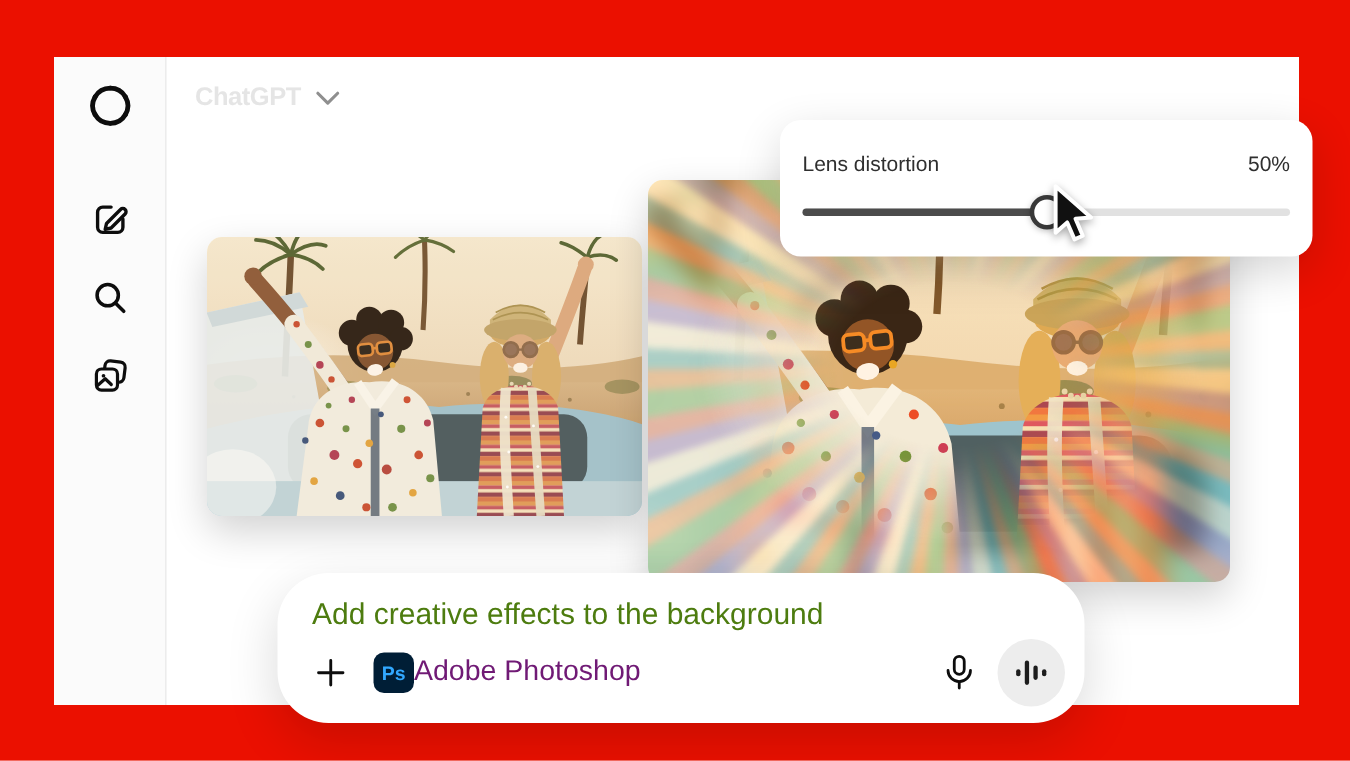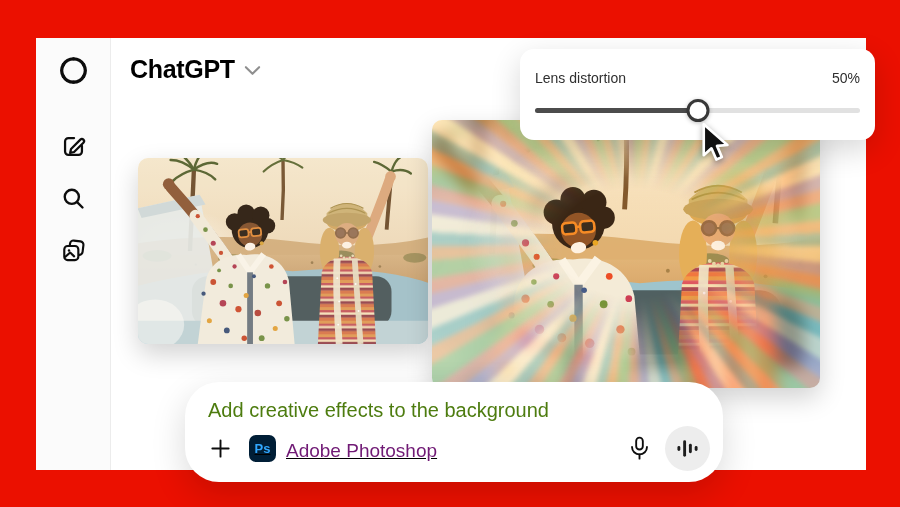--- a/index.html
+++ b/index.html
@@ -4,21 +4,21 @@
 <style>
   html,body{margin:0;padding:0;}
   body{font-family:"Liberation Sans","DejaVu Sans",sans-serif;background:#EB1000;}
   .stage{position:relative;width:900px;height:507px;background:#EB1000;overflow:hidden;}
 
   
   .window{position:absolute;left:36px;top:38px;width:830px;height:432px;background:#ffffff;}
   .sidebar{position:absolute;left:36px;top:38px;width:74px;height:432px;background:#fbfbfb;border-right:1px solid #ececec;z-index:2;}
   .side-icon{position:absolute;left:50%;transform:translateX(-50%);width:30px;height:30px;display:flex;align-items:center;justify-content:center;cursor:pointer;}
   .title-row{position:absolute;left:130px;top:55px;display:flex;align-items:center;gap:9px;z-index:2;cursor:pointer;}
-  .title-row .t{font-size:25px;font-weight:600;color:#000000;letter-spacing:-0.3px;}
+  .title-row .t{font-size:17px;font-weight:600;color:#e5e5e5;letter-spacing:-0.3px;}
 
   
   .photo{position:absolute;border-radius:10px;overflow:hidden;box-shadow:0 10px 26px rgba(0,0,0,.18);z-index:3;}
   .photo.original{left:138px;top:158px;width:290px;height:186px;}
   .photo.distorted{left:432px;top:120px;width:388px;height:268px;}
   .art{position:absolute;inset:0;width:100%;height:100%;display:block;}
   .distorted .art.blur{filter:blur(7px) saturate(1.75) contrast(1.06);transform:scale(1.14);}
   .distorted .art.sharp{filter:saturate(1.3);
     -webkit-mask-image:radial-gradient(ellipse 58% 58% at 52% 46%, #000 42%, transparent 78%);
     mask-image:radial-gradient(ellipse 58% 58% at 52% 46%, #000 42%, transparent 78%);}
@@ -26,38 +26,38 @@
     background:repeating-conic-gradient(from 0deg at 52% 46%,
       rgba(122,179,106,.50) 0deg 5deg, rgba(224,154,90,.50) 5deg 9deg,
       rgba(90,167,160,.45) 9deg 13deg, rgba(246,228,190,.40) 13deg 18deg,
       rgba(150,118,176,.42) 18deg 22deg, rgba(215,110,80,.42) 22deg 26deg);
     filter:blur(2.5px);
     -webkit-mask-image:radial-gradient(ellipse 60% 60% at 52% 46%, transparent 32%, #000 70%);
     mask-image:radial-gradient(ellipse 60% 60% at 52% 46%, transparent 32%, #000 70%);
     pointer-events:none;}
 
   
-  .panel{position:absolute;left:520px;top:49px;width:355px;height:91px;background:#fff;border-radius:14px;
+  .panel{position:absolute;left:520px;top:80px;width:355px;height:91px;background:#fff;border-radius:14px;
     box-shadow:0 10px 30px rgba(0,0,0,.16);z-index:10;}
   .panel-row{display:flex;justify-content:space-between;align-items:baseline;padding:21px 15px 0 15px;font-size:14px;color:#2f2f2f;}
   .slider{position:absolute;left:15px;right:15px;top:50px;height:24px;cursor:pointer;}
   .track{position:absolute;left:0;right:0;top:9px;height:5px;border-radius:3px;background:#e1e1e1;}
   .fill{position:absolute;left:0;top:9px;height:5px;border-radius:3px;background:#4c4c4c;}
   .thumb{position:absolute;top:0;width:23px;height:23px;border-radius:50%;background:#fff;border:3px solid #383838;
     box-sizing:border-box;transform:translateX(-50%);box-shadow:0 1px 4px rgba(0,0,0,.25);cursor:grab;}
 
   .cursor{position:absolute;left:699px;top:122px;z-index:40;pointer-events:none;}
 
   
   .pill{position:absolute;left:185px;top:382px;width:538px;height:100px;background:#fff;border-radius:34px;
     box-shadow:0 12px 34px rgba(0,0,0,.15);z-index:20;}
   .prompt{position:absolute;left:23px;top:17px;font-size:20px;color:#4d7c0f;white-space:nowrap;cursor:text;}
   .pill-row{position:absolute;left:19px;right:13px;bottom:12px;height:44px;display:flex;align-items:center;}
   .plus-btn{width:32px;height:32px;display:flex;align-items:center;justify-content:center;cursor:pointer;}
-  .plugin{display:flex;align-items:flex-end;gap:10px;margin-left:13px;cursor:pointer;text-decoration:underline;}
+  .plugin{display:flex;align-items:center;margin-left:13px;cursor:pointer;}
   .ps-badge{width:27px;height:27px;border-radius:7px;background:#001E36;color:#31A8FF;font-size:13px;font-weight:700;
     display:flex;align-items:center;justify-content:center;}
   .plugin-name{font-size:19px;color:#701a75;}
   .spacer{flex:1;}
   .mic-btn{width:34px;height:40px;display:flex;align-items:center;justify-content:center;cursor:pointer;}
   .voice-btn{width:45px;height:45px;border-radius:50%;background:#ededed;display:flex;align-items:center;justify-content:center;margin-left:9px;cursor:pointer;}
 </style>
 </head>
 <body>
 

